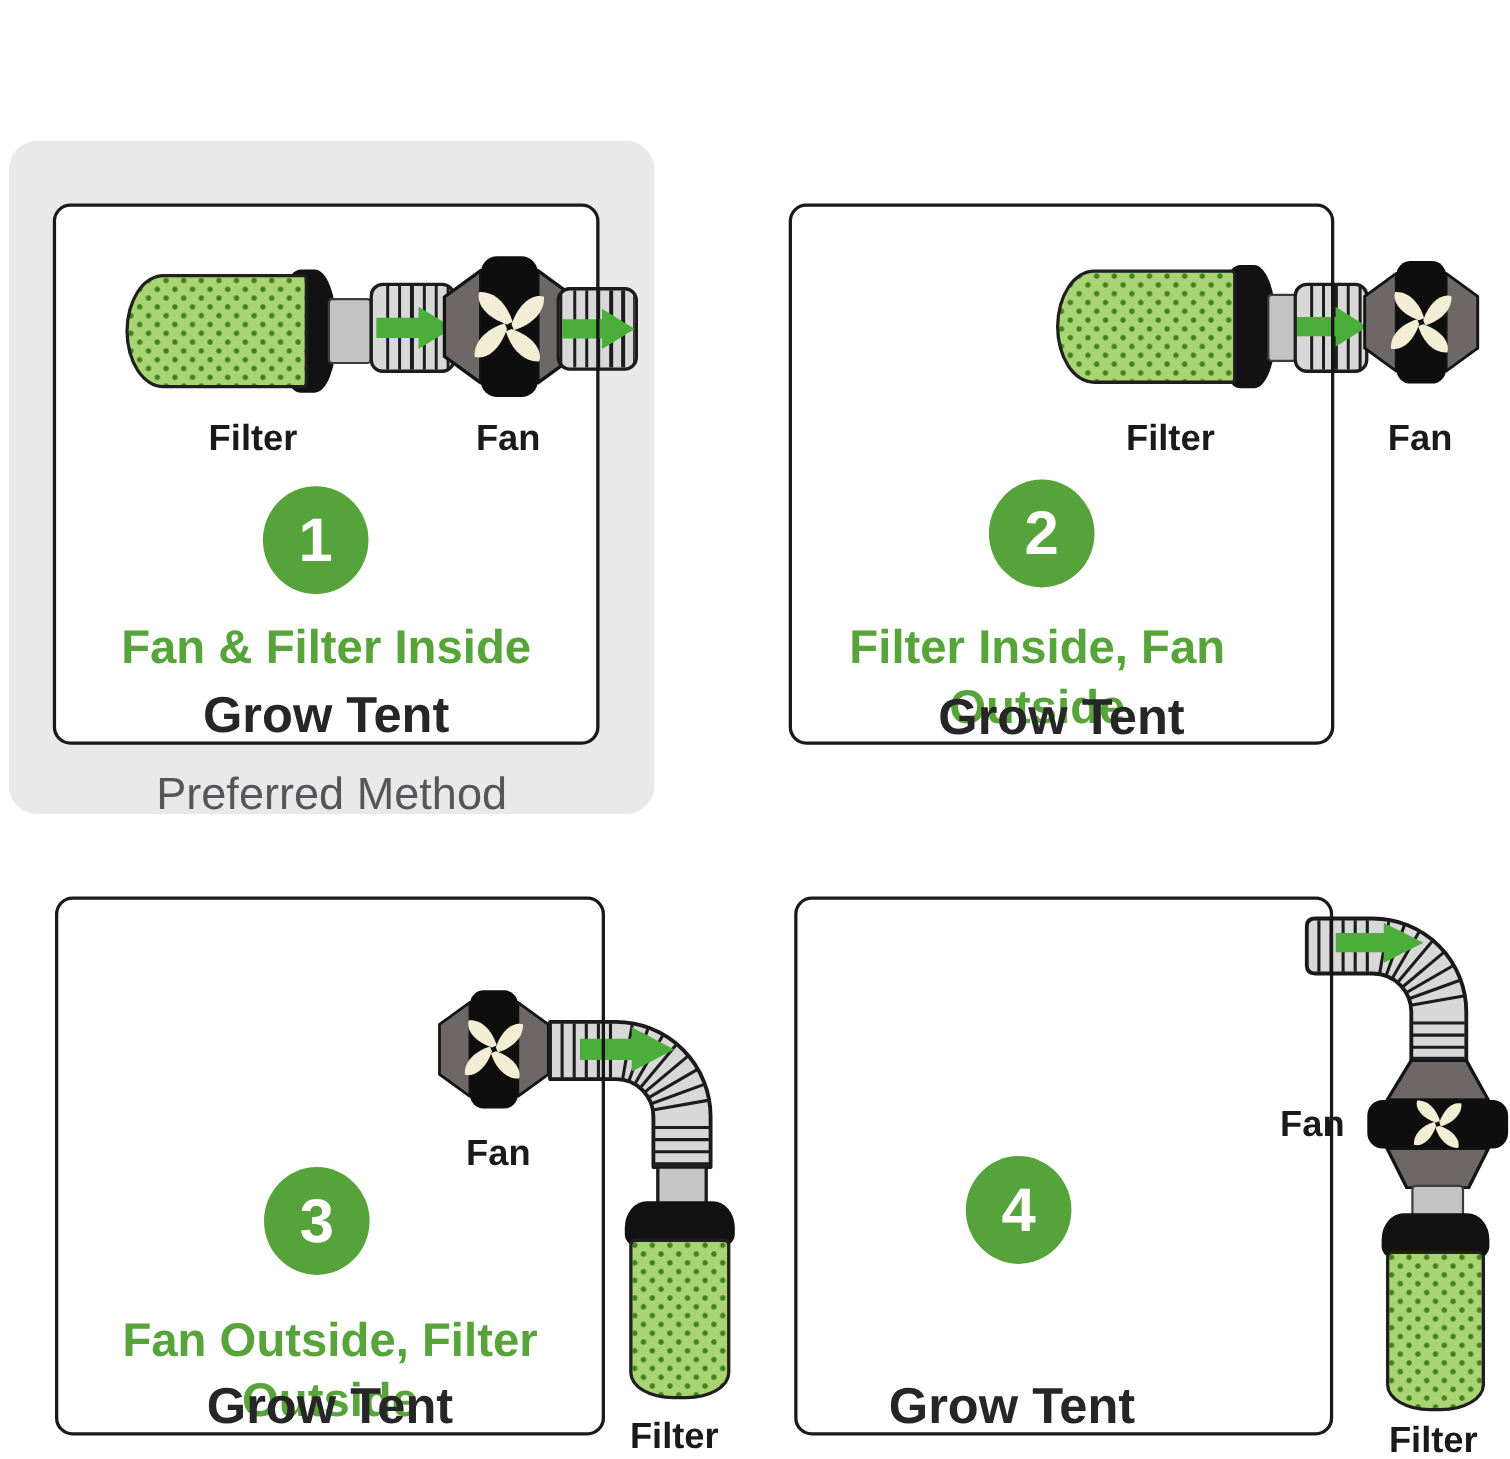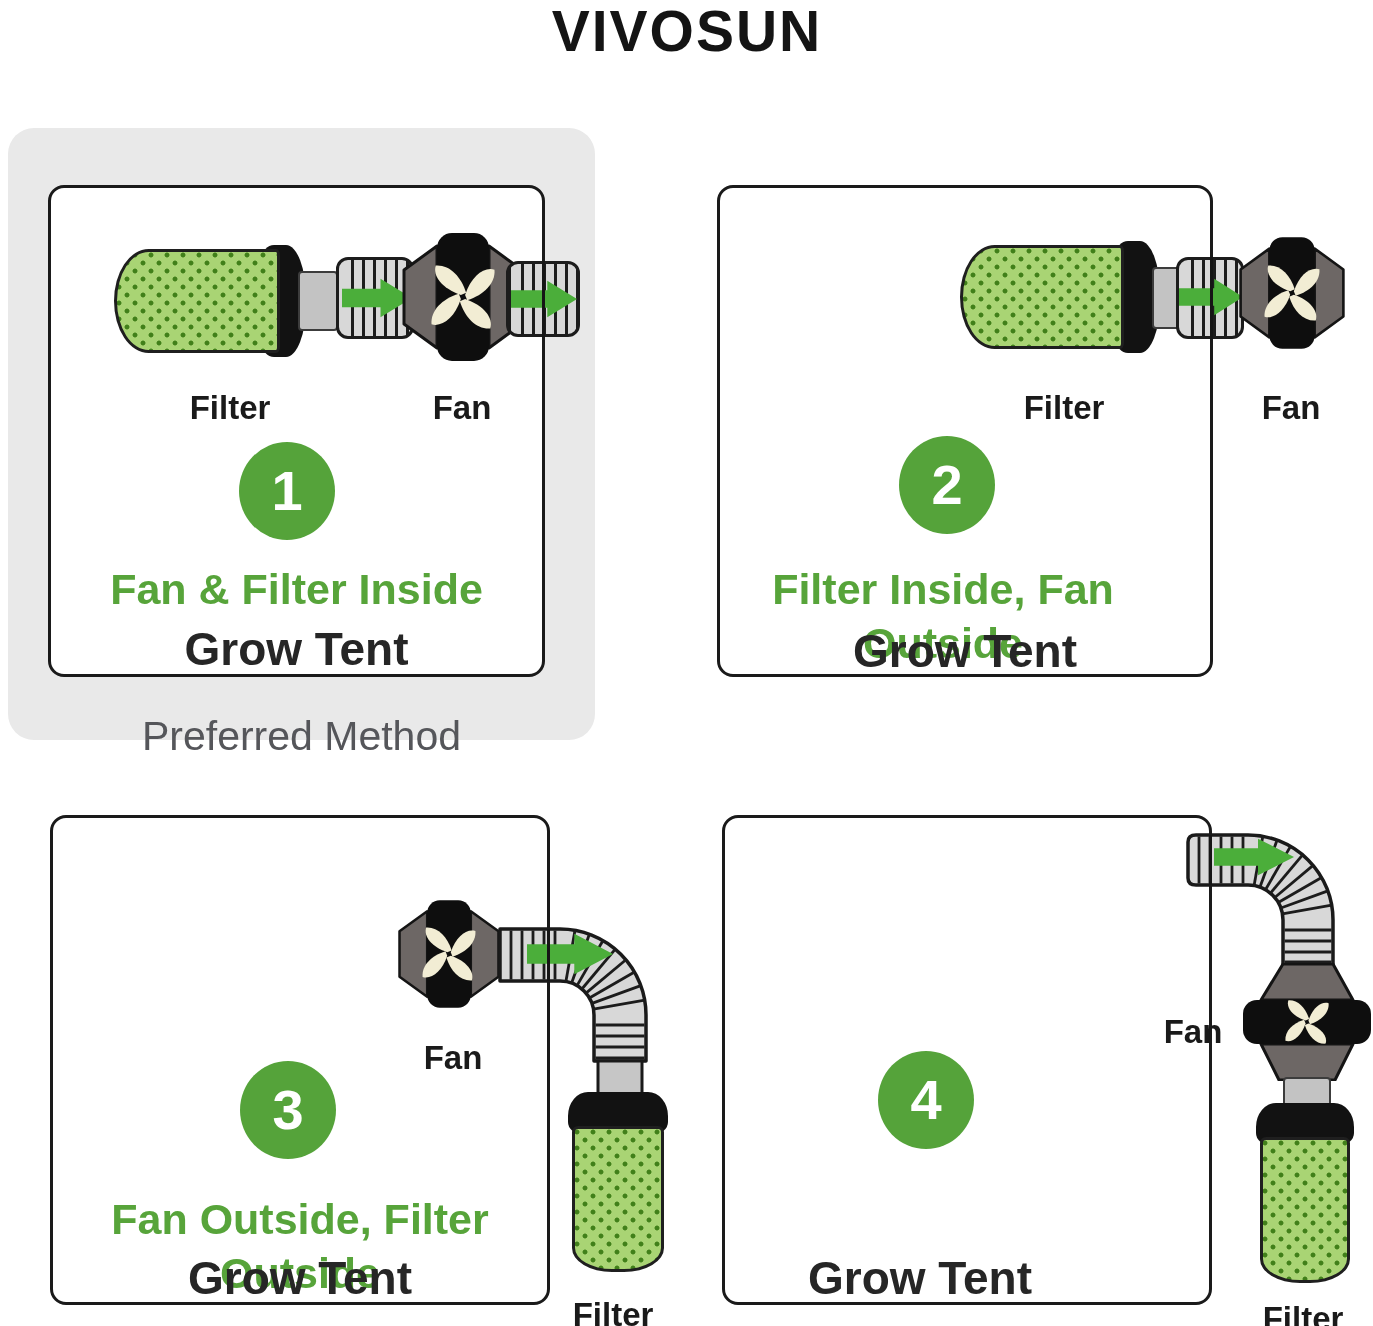--- a/index.html
+++ b/index.html
@@ -25,21 +25,21 @@
   .cap-v{border-radius:20px 20px 14px 14px / 24px 24px 12px 12px;}
   .connector{background:#c3c3c3;border:2px solid #3c3c3c;border-radius:4px;}
   .duct{background:#d8d8d8;background-image:repeating-linear-gradient(90deg,transparent 0 8px,#1c1c1c 8px 11px);
         background-position:4px 0;border:3px solid #1c1c1c;border-radius:12px;}
   .arrow{background:#4bae3a;
          clip-path:polygon(0 27%,55% 27%,55% 2%,100% 50%,55% 98%,55% 73%,0 73%);
          filter:drop-shadow(0 0 1px #2f7d22);}
   .wall{background:#151515;}
   
   .eqlabel{width:200px;height:40px;line-height:40px;text-align:center;
-           font-size:33px;font-weight:700;color:#1a1a1a;margin-top:10px;}
+           font-size:33px;font-weight:700;color:#1a1a1a;}
   .badge{width:96px;height:98px;border-radius:50%;background:#55a33a;
          text-align:center;line-height:98px;font-size:56px;font-weight:700;color:#ffffff;}
   .headline{text-align:center;height:54px;line-height:54px;
             font-size:43px;font-weight:700;color:#57a43a;}
   .tentlabel{text-align:center;height:50px;line-height:50px;
              font-size:46px;font-weight:700;color:#262626;}
   .note{text-align:center;height:48px;line-height:48px;
         font-size:41px;font-weight:400;color:#55565a;}
   svg{display:block;}
 </style>
@@ -64,21 +64,20 @@
       <polygon points="43,1 93,1 113,37 21,37" fill="#6d6765" stroke="#141414" stroke-width="3" stroke-linejoin="round"></polygon>
       <polygon points="21,81 113,81 95,117 39,117" fill="#6d6765" stroke="#141414" stroke-width="3" stroke-linejoin="round"></polygon>
       <rect x="3" y="37" width="128" height="44" rx="14" fill="#0e0e0e"></rect>
       <use href="#pinwheel" transform="translate(67,59) scale(0.72)"></use>
     </symbol>
   </defs>
 </svg>
 
 <div id="stage">
 
-  <div class="abs logo">VIVOSUN</div>
 
   <div class="abs graypanel" style="left:8px;top:128px;width:587px;height:612px;"></div>
   <div class="abs tentbox" style="left:48px;top:185px;width:497px;height:492px;"></div>
 
   <div class="abs blackcap cap-h" style="left:262px;top:245px;width:44px;height:112px;"></div>
   <div class="abs filterbody fb-h" style="left:114px;top:249px;width:166px;height:104px;"></div>
   <div class="abs connector" style="left:298px;top:271px;width:40px;height:60px;"></div>
   <div class="abs duct" style="left:336px;top:257px;width:78px;height:82px;"></div>
   <div class="abs arrow" style="left:342px;top:278px;width:70px;height:40px;"></div>
   <svg class="abs" style="left:401px;top:230px;" width="124" height="134">
@@ -86,21 +85,21 @@
     </svg>
   <div class="abs duct" style="left:506px;top:261px;width:74px;height:76px;"></div>
   <div class="abs arrow" style="left:511px;top:280px;width:66px;height:38px;"></div>
   <div class="abs wall" style="left:542px;top:261px;width:3px;height:76px;"></div>
 
   <div class="abs eqlabel" style="left:130px;top:378px;">Filter</div>
   <div class="abs eqlabel" style="left:362px;top:378px;">Fan</div>
   <div class="abs badge" style="left:239px;top:442px;">1</div>
   <div class="abs headline" style="left:48px;top:562px;width:497px;">Fan &amp; Filter Inside</div>
   <div class="abs tentlabel" style="left:48px;top:624px;width:497px;">Grow Tent</div>
-  <div class="abs note" style="left:8px;top:712px;width:587px;">Preferred Method</div>
+  <div class="abs note" style="left:8px;top:697px;width:587px;">Preferred Method</div>
 
   <div class="abs tentbox" style="left:717px;top:185px;width:496px;height:492px;"></div>
 
   <div class="abs blackcap cap-h" style="left:1116px;top:241px;width:44px;height:112px;"></div>
   <div class="abs filterbody fb-h" style="left:960px;top:245px;width:164px;height:104px;"></div>
   <div class="abs connector" style="left:1152px;top:267px;width:38px;height:62px;"></div>
   <div class="abs duct" style="left:1176px;top:257px;width:68px;height:82px;"></div>
   <div class="abs arrow" style="left:1179px;top:278px;width:64px;height:38px;"></div>
   <div class="abs wall" style="left:1210px;top:257px;width:3px;height:82px;"></div>
   <svg class="abs" style="left:1238px;top:226px;" width="108" height="134">

